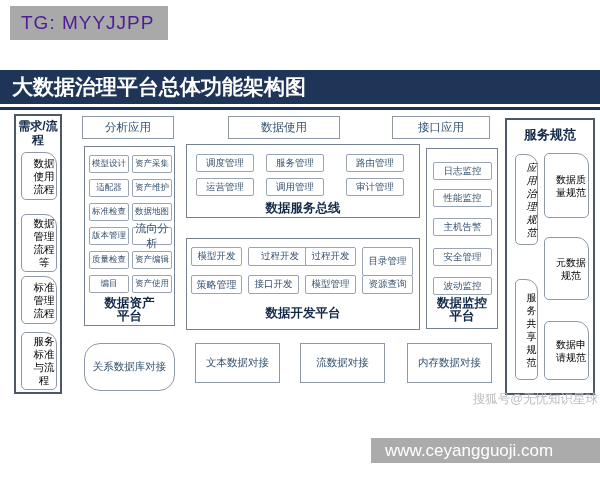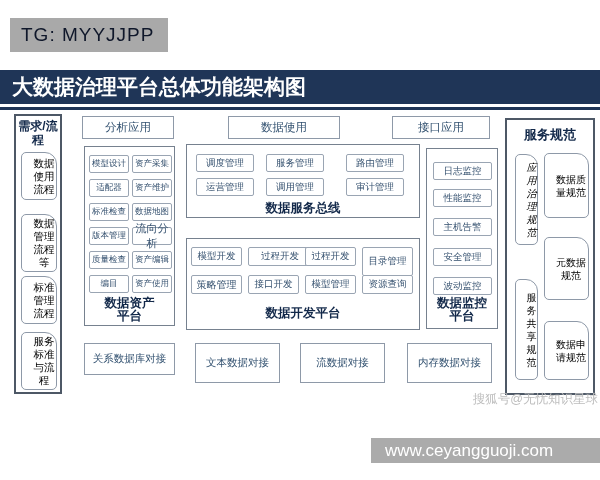--- a/index.html
+++ b/index.html
@@ -1,21 +1,21 @@
 <!DOCTYPE html>
 <html><head>
 <meta charset="utf-8">
 <style>
   html,body{margin:0;padding:0;background:#e9e9e9;}
   *{box-sizing:border-box;}
   .page{position:relative;width:600px;height:480px;background:#ffffff;overflow:hidden;
         font-family:"Liberation Sans","DejaVu Sans",sans-serif;}
   .abs{position:absolute;}
 
-  .tg-badge{left:10px;top:18px;width:158px;height:34px;background:#a9a9a9;color:#0f172a;
+  .tg-badge{left:10px;top:6px;width:158px;height:34px;background:#a9a9a9;color:#4c1d95;
             font-size:19px;line-height:34px;padding-left:11px;letter-spacing:1px;}
   .title-bar{left:0;top:70px;width:600px;height:34px;background:#1f3557;color:#ffffff;
              font-size:21px;font-weight:700;line-height:34px;padding-left:12px;}
   .title-line{left:0;top:107px;width:600px;height:3px;background:#1f3557;}
 
   .container{border:1.5px solid #76818f;background:#ffffff;}
   .container.dark{border:2px solid #4d5866;}
 
   .sm-box{border:1px solid #9aa5b3;border-radius:2px;background:#fff;color:#35516f;
           display:flex;align-items:center;justify-content:center;text-align:center;}
@@ -126,21 +126,21 @@
       <span class="wrap" style="font-size:10px;line-height:13px;width:34px;">数据质量规范</span>
       </div>
     <div class="abs note-box" style="left:37px;top:117px;width:45px;height:63px;">
       <span class="wrap" style="font-size:10px;line-height:13px;width:34px;">元数据规范</span>
       </div>
     <div class="abs note-box" style="left:37px;top:201px;width:45px;height:59px;">
       <span class="wrap" style="font-size:10px;line-height:13px;width:34px;">数据申请规范</span>
       </div>
   </div>
 
-  <div class="abs bottom-box" style="left:84px;top:343px;width:91px;height:32px;">关系数据库对接</div>
+  <div class="abs bottom-box" style="left:84px;top:343px;width:91px;height:48px;border-radius:16px;">关系数据库对接</div>
   <div class="abs bottom-box" style="left:195px;top:343px;width:85px;height:40px;">文本数据对接</div>
   <div class="abs bottom-box" style="left:300px;top:343px;width:85px;height:40px;">流数据对接</div>
   <div class="abs bottom-box" style="left:407px;top:343px;width:85px;height:40px;">内存数据对接</div>
 
   <div class="abs watermark">搜狐号@无忧知识星球</div>
   <div class="abs footer-bar">www.ceyangguoji.com</div>
 
 </div>
 
 </body></html>

